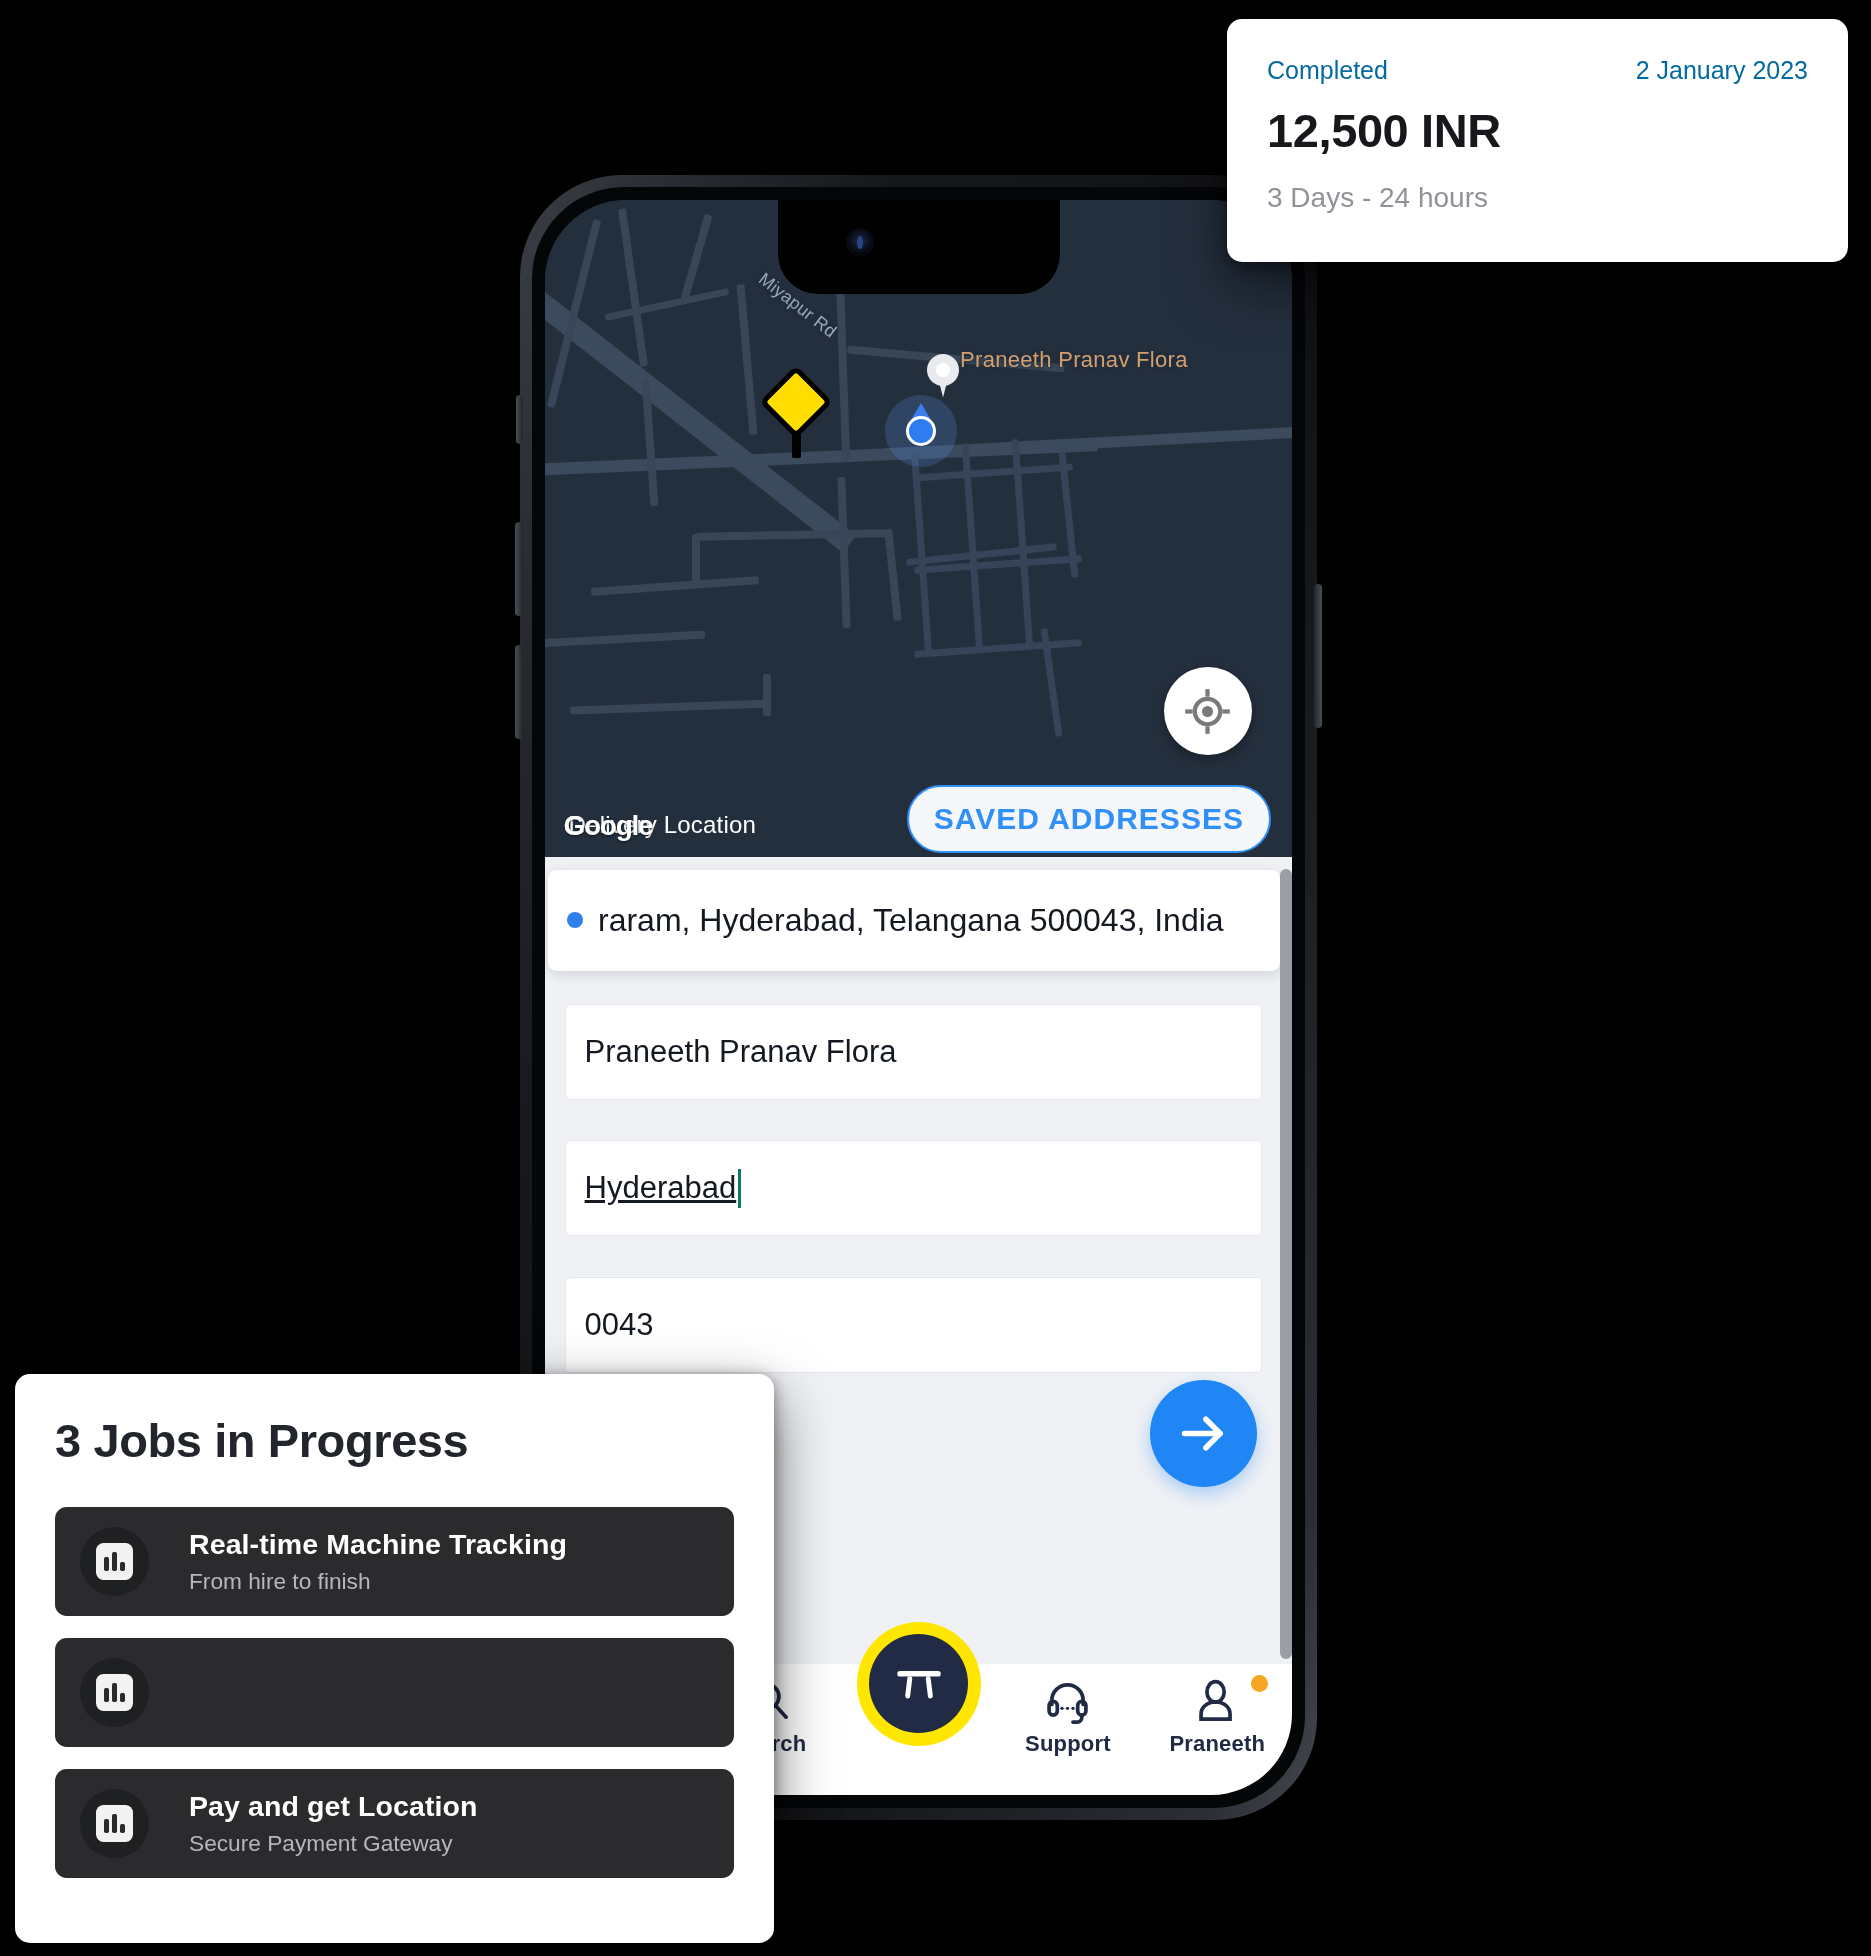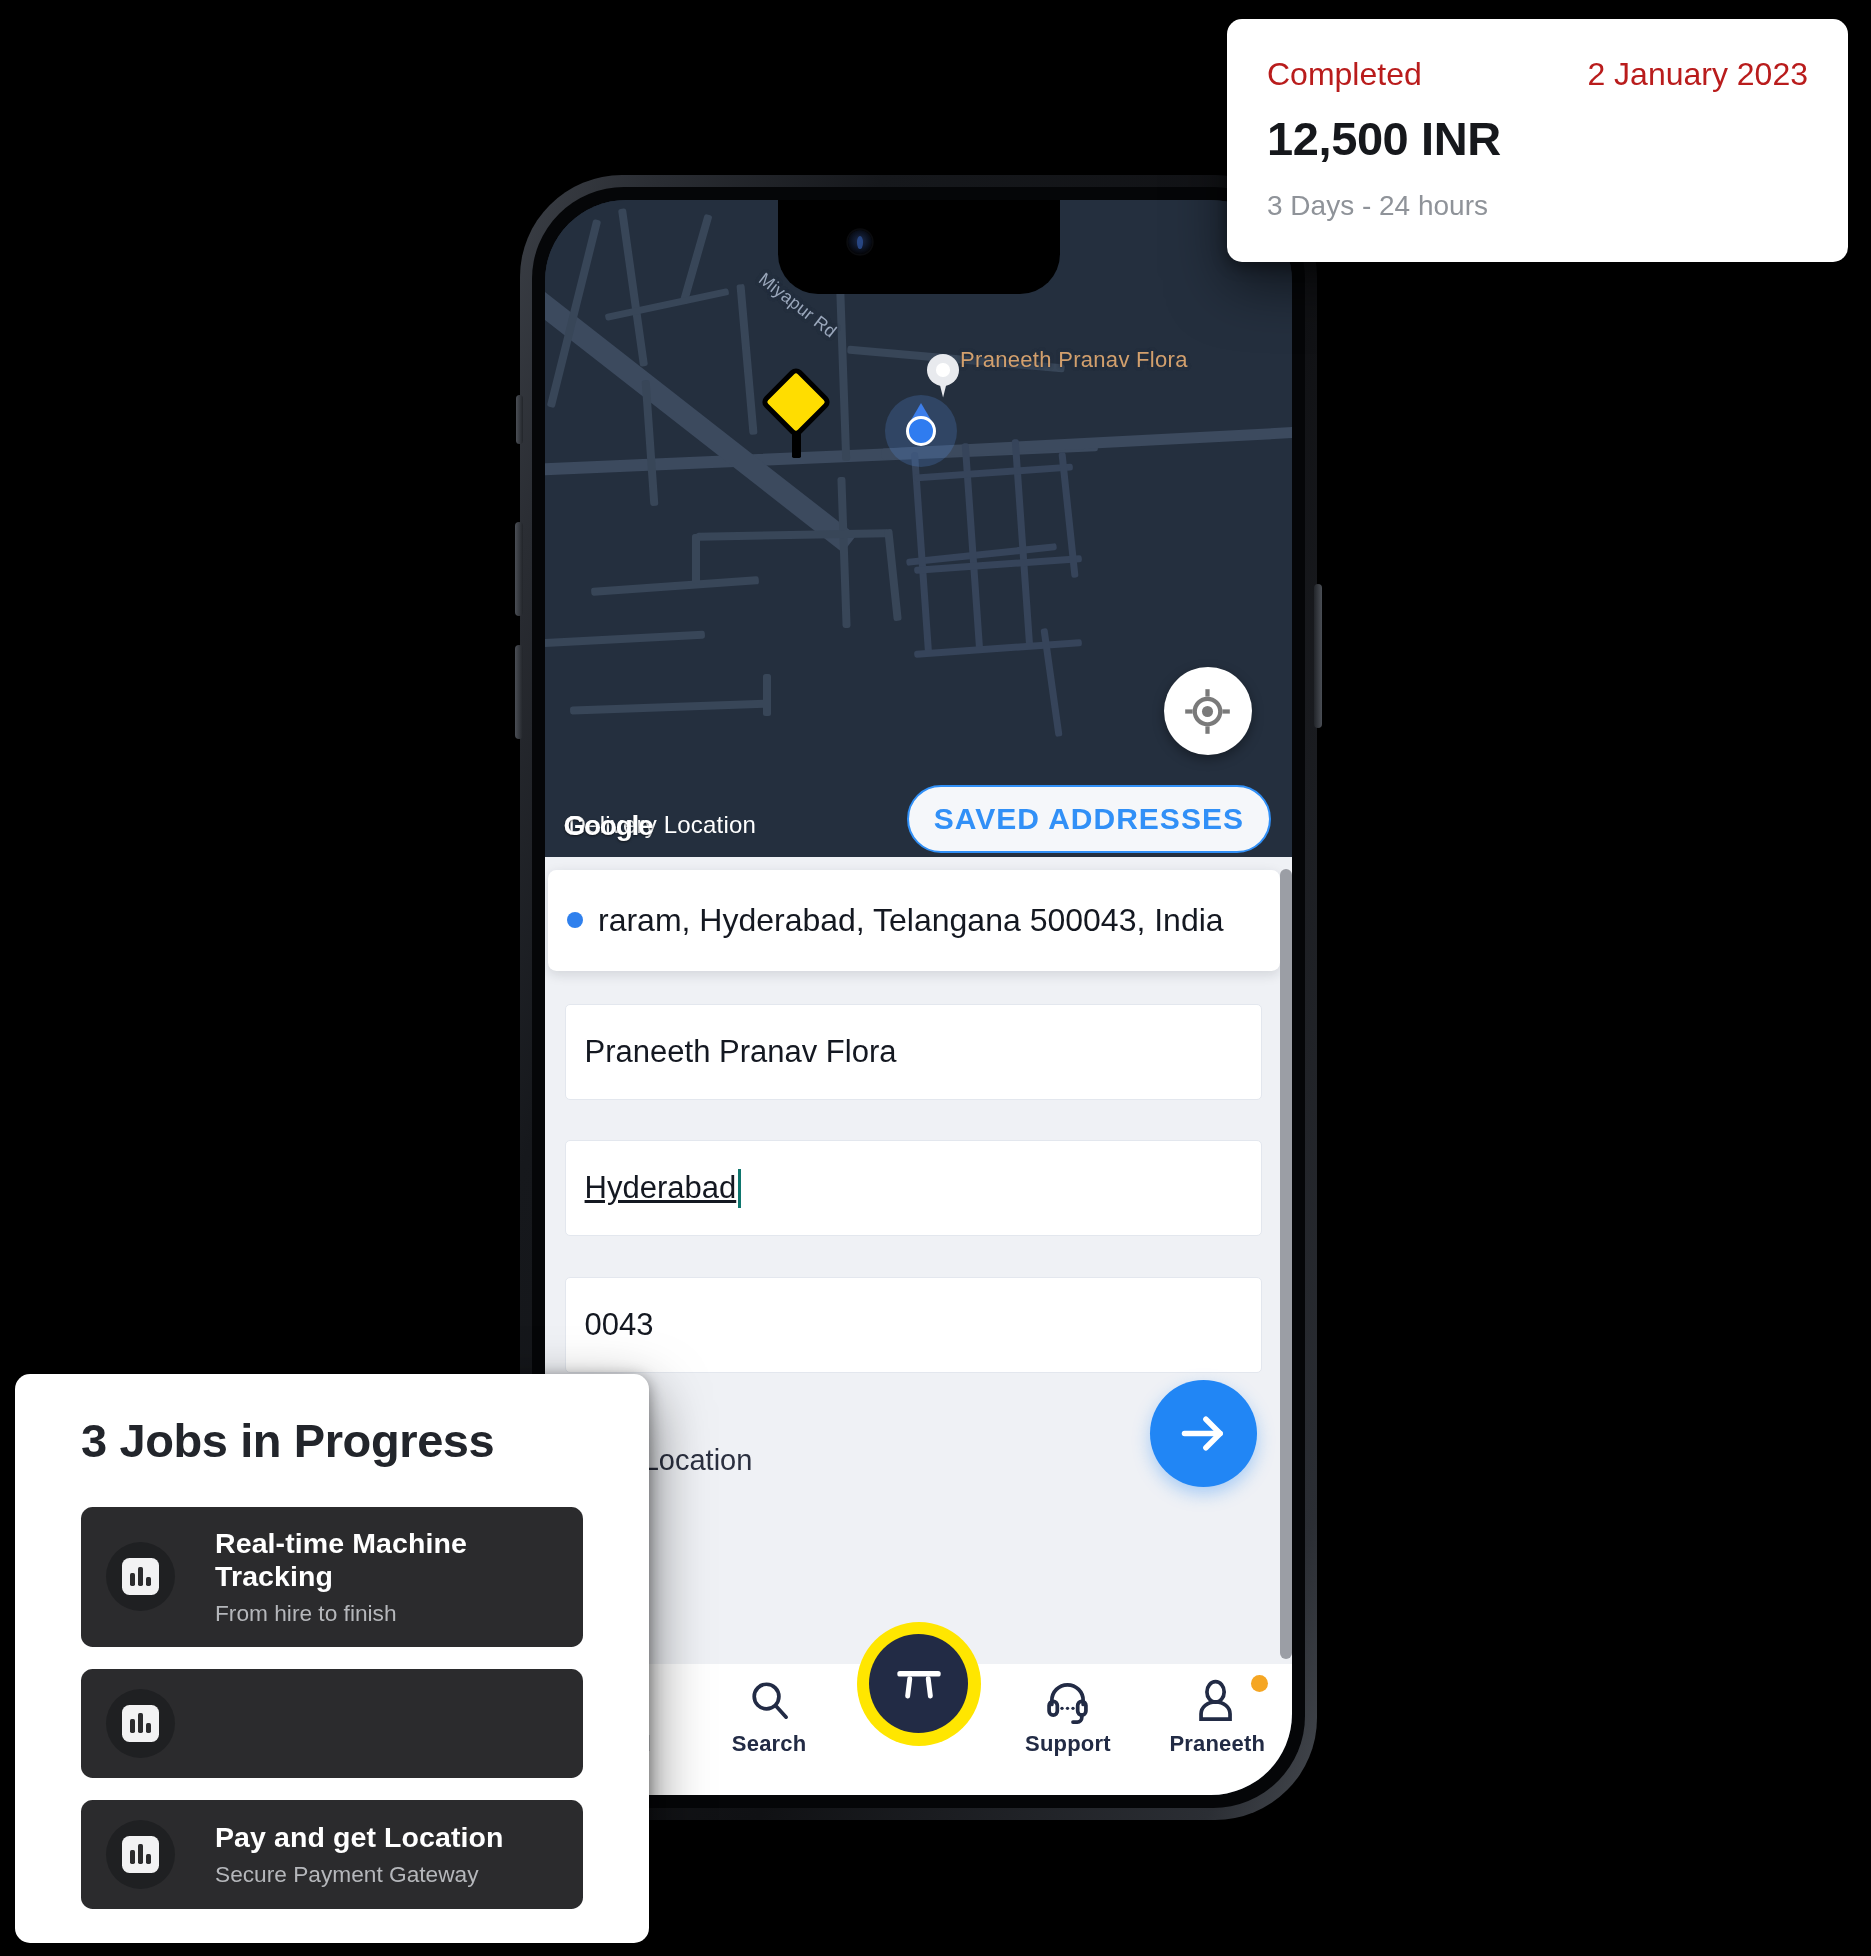--- a/index.html
+++ b/index.html
@@ -194,31 +194,31 @@
   .float-card{
     position:absolute;background:#fff;border-radius:15px;
     box-shadow:0 22px 59px rgba(0,0,0,.55), 0 3.4px 15px rgba(0,0,0,.4);
     z-index:60;
   }
   #receipt-card{
     left:1227px;top:18.5px;width:621px;height:243px;padding:37px 40px;
   }
   .receipt-row{display:flex;justify-content:space-between;align-items:baseline;}
   .receipt-status,.receipt-date{
-    font-size:32px;color:#b91c1c;
+    font-size:25px;color:#0369a1;
   }
   .receipt-amount{
     font-size:47px;color:#16181c;font-weight:bold;margin-top:18.5px;letter-spacing:-0.4px;
   }
   .receipt-duration{
     font-size:28px;color:#8f9399;margin-top:23.5px;
   }
 
   #jobs-card{
-    left:15px;top:1374px;width:634px;height:569px;padding:39px 66px;
+    left:15px;top:1374px;width:759px;height:569px;padding:39px 40px;
   }
   .jobs-title{
     font-size:47px;color:#22252b;font-weight:bold;letter-spacing:-0.4px;margin-bottom:39px;
   }
   .job-row{
     display:flex;align-items:center;gap:40px;background:#2b2b2d;border-radius:11.7px;
     padding:20px 25px;margin-bottom:22px;
   }
   .job-icon-circle{
     width:69px;height:69px;border-radius:50%;background:#1f2022;flex:none;

